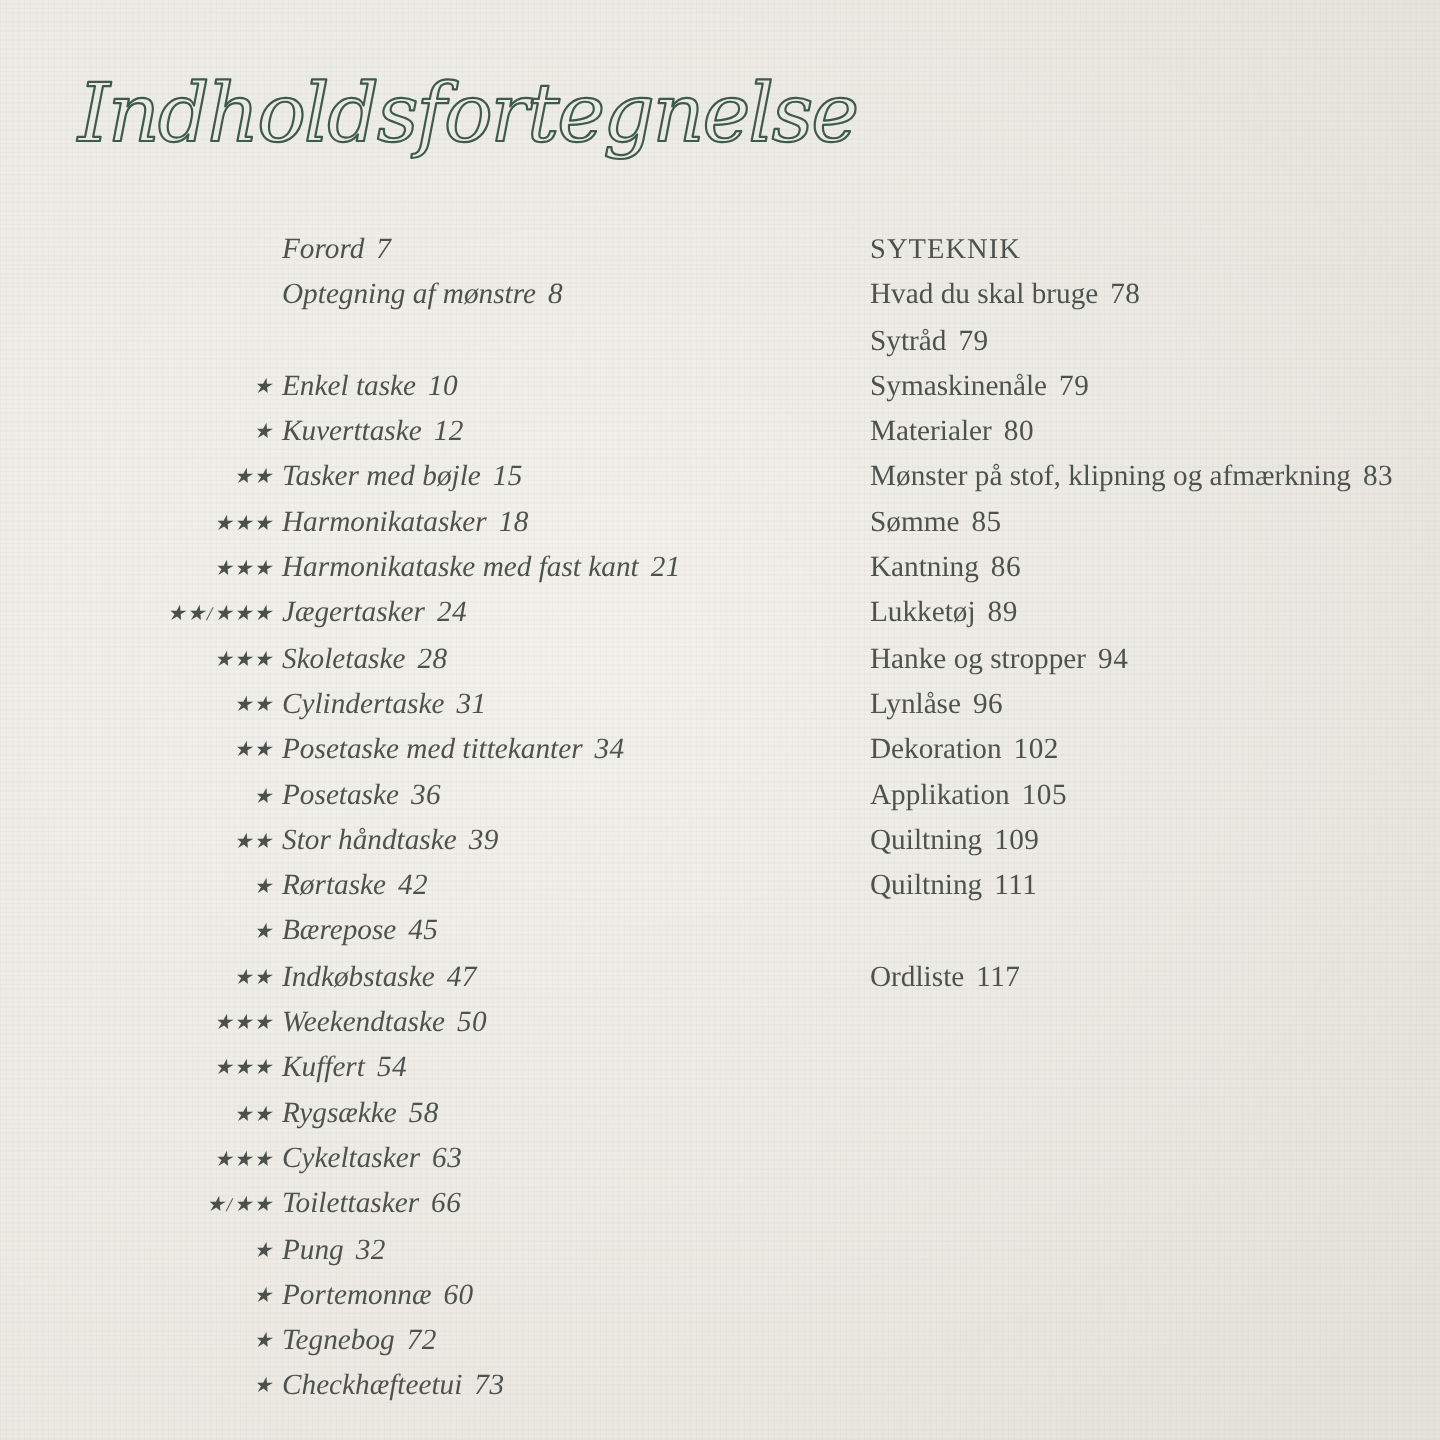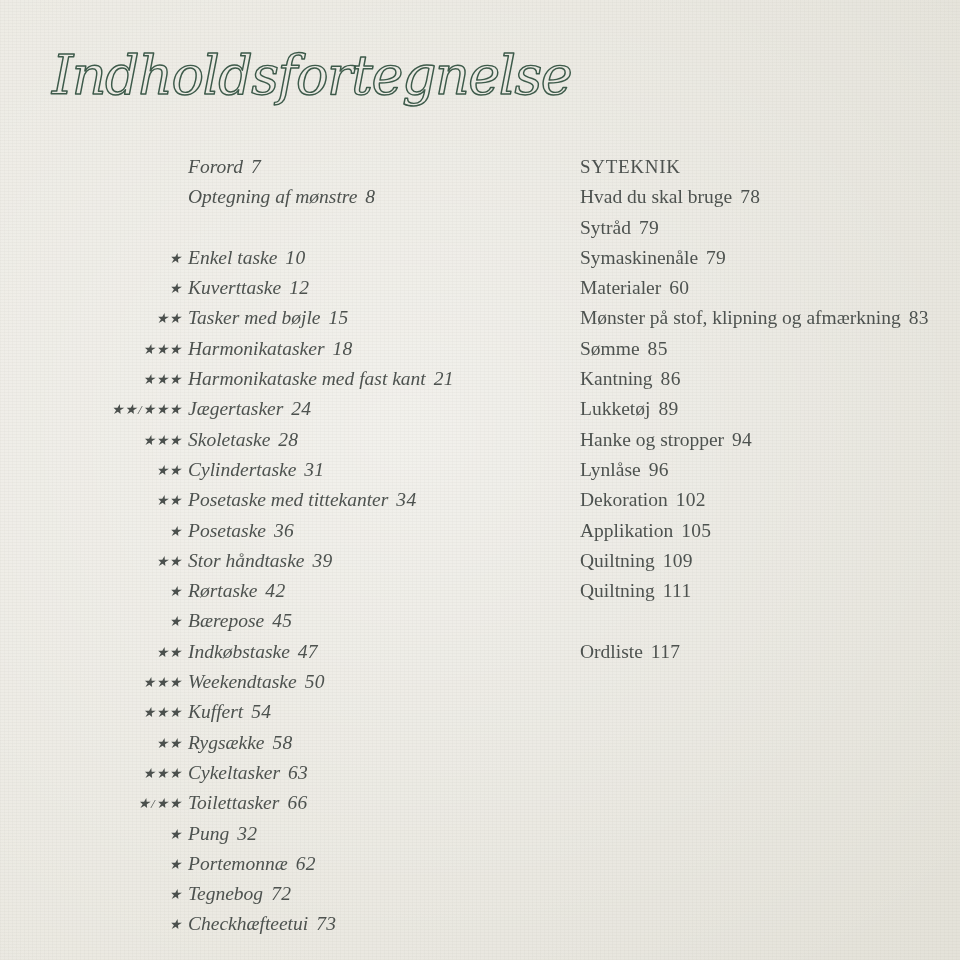--- a/index.html
+++ b/index.html
@@ -249,39 +249,39 @@
           <span class="pg">66</span>
         </div>
         <div class="entry">
           <span class="stars"><span>★</span></span>
           <span class="label">Pung</span>
           <span class="pg">32</span>
         </div>
         <div class="entry">
           <span class="stars"><span>★</span></span>
           <span class="label">Portemonnæ</span>
-          <span class="pg">62</span>
+          <span class="pg">60</span>
         </div>
         <div class="entry">
           <span class="stars"><span>★</span></span>
           <span class="label">Tegnebog</span>
           <span class="pg">72</span>
         </div>
         <div class="entry">
           <span class="stars"><span>★</span></span>
           <span class="label">Checkhæfteetui</span>
           <span class="pg">73</span>
         </div>
       </div>
     <div class="col col-right" id="col-right">
         <div class="entry heading"><span class="label">SYTEKNIK</span></div>
         <div class="entry"><span class="label">Hvad du skal bruge</span><span class="pg">78</span></div>
         <div class="entry"><span class="label">Sytråd</span><span class="pg">79</span></div>
         <div class="entry"><span class="label">Symaskinenåle</span><span class="pg">79</span></div>
-        <div class="entry"><span class="label">Materialer</span><span class="pg">60</span></div>
+        <div class="entry"><span class="label">Materialer</span><span class="pg">80</span></div>
         <div class="entry"><span class="label">Mønster på stof, klipning og afmærkning</span><span class="pg">83</span></div>
         <div class="entry"><span class="label">Sømme</span><span class="pg">85</span></div>
         <div class="entry"><span class="label">Kantning</span><span class="pg">86</span></div>
         <div class="entry"><span class="label">Lukketøj</span><span class="pg">89</span></div>
         <div class="entry"><span class="label">Hanke og stropper</span><span class="pg">94</span></div>
         <div class="entry"><span class="label">Lynlåse</span><span class="pg">96</span></div>
         <div class="entry"><span class="label">Dekoration</span><span class="pg">102</span></div>
         <div class="entry"><span class="label">Applikation</span><span class="pg">105</span></div>
         <div class="entry"><span class="label">Quiltning</span><span class="pg">109</span></div>
         <div class="entry"><span class="label">Quiltning</span><span class="pg">111</span></div>

